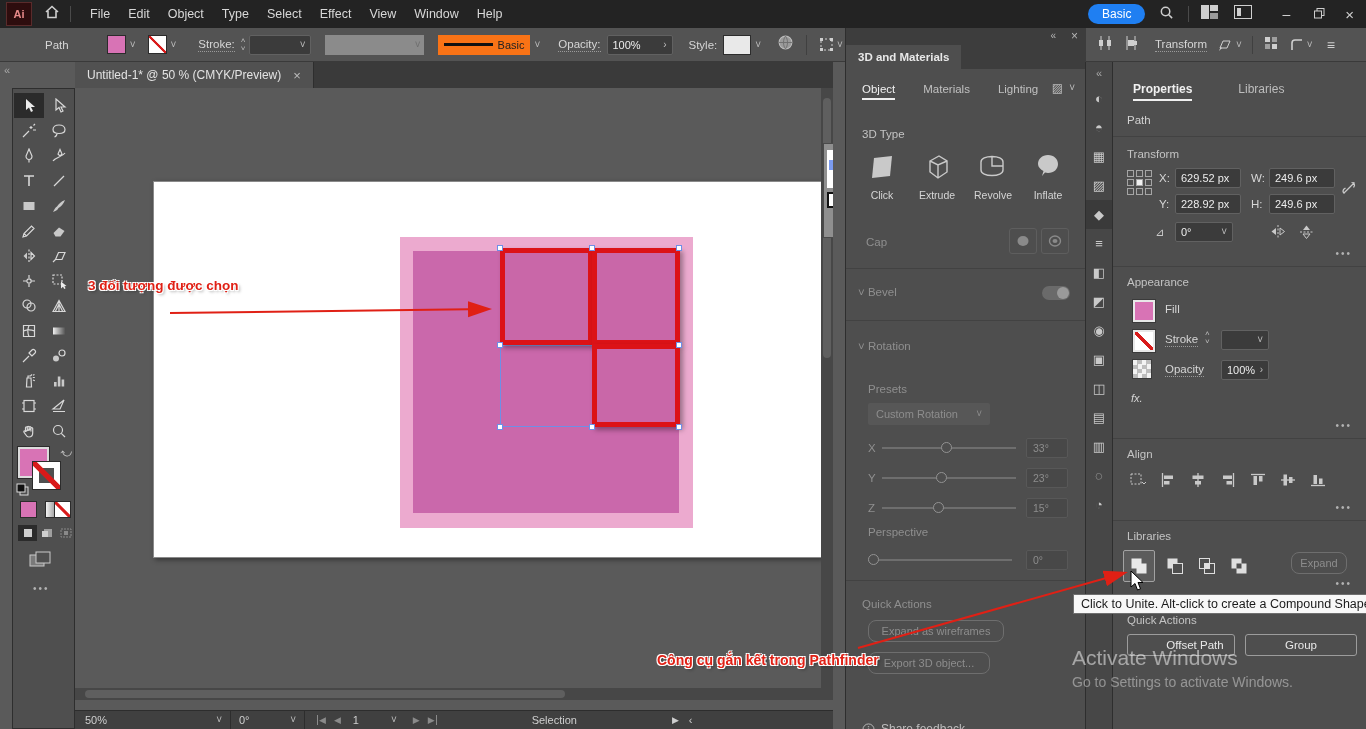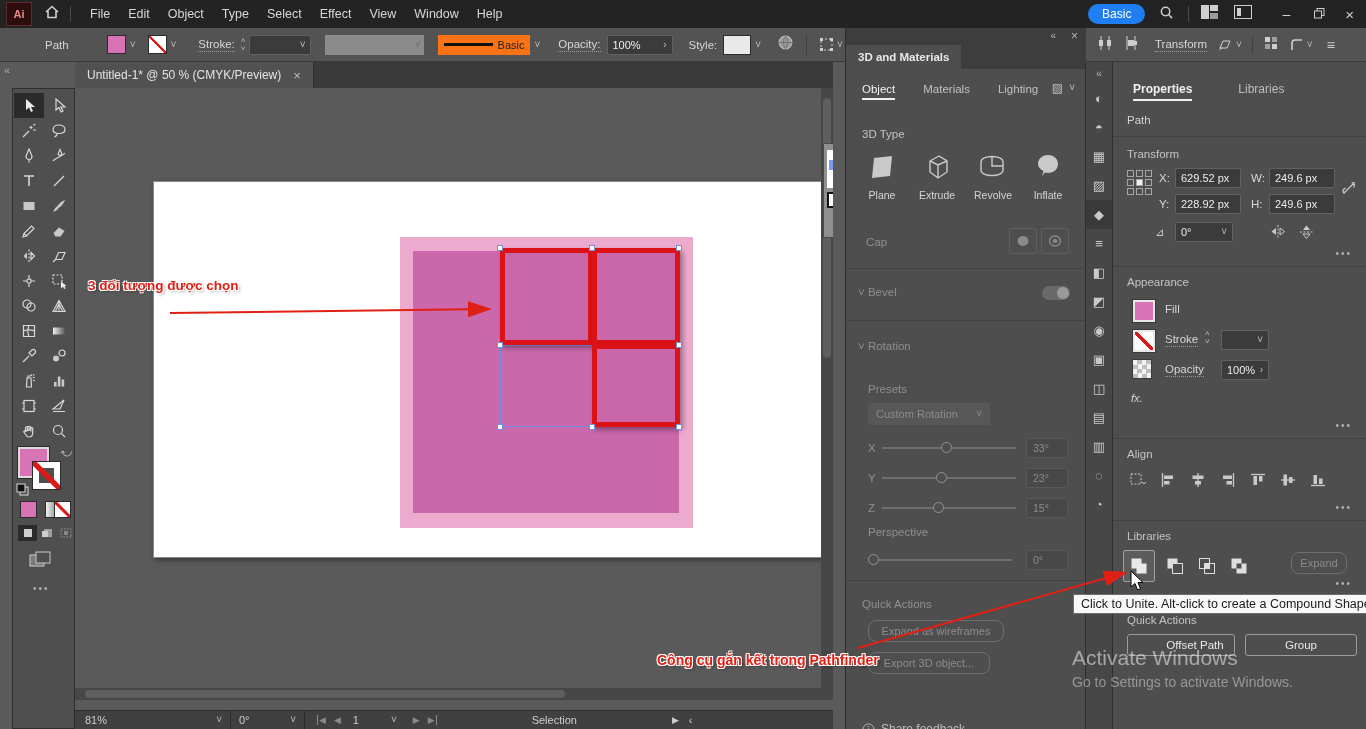--- a/index.html
+++ b/index.html
@@ -420,21 +420,21 @@
     <div style="position:absolute;left:3px;top:48px;width:13px;height:16px;background:#fff;border:2px solid #111;box-sizing:border-box;"></div>
   </div>
 
   <div class="abs" style="left:0;top:600px;width:758px;height:12px;background:#474747;">
     <div style="position:absolute;left:10px;top:2px;width:480px;height:8px;background:#5f5f5f;border-radius:4px;"></div>
   </div>
 </div>
 
 <div class="abs" style="left:75px;top:710px;width:758px;height:19px;background:#404040;border-top:1px solid #2d2d2d;display:flex;align-items:center;box-sizing:border-box;color:#cfcfcf;font-size:11px;">
   <div class="row" style="width:145px;padding-left:10px;border-right:1px solid #2d2d2d;height:100%;align-items:center;">
-    <span>81%</span>
+    <span>50%</span>
     <span class="chev" style="margin-left:auto;margin-right:8px;">˅</span>
   </div>
   <div class="row" style="width:65px;padding-left:8px;border-right:1px solid #2d2d2d;height:100%;align-items:center;">
     <span>0°</span>
     <span class="chev" style="margin-left:auto;margin-right:8px;">˅</span>
   </div>
   <span style="color:#8a8a8a;font-size:9px;margin-left:12px;border-left:1px solid #8a8a8a;padding-left:1px;">◀</span>
   <span style="color:#8a8a8a;font-size:9px;margin-left:8px;">◀</span>
   <span style="margin-left:12px;">1</span>
   <span class="chev" style="margin-left:32px;">˅</span>
@@ -464,21 +464,21 @@
   <div class="row" style="position:absolute;right:10px;top:53px;">
     <span style="color:#bdbdbd;font-size:12px;">▨</span>
     <span class="chev" style="margin-left:6px;">˅</span>
   </div>
   <span class="seclbl" style="position:absolute;left:16px;top:100px;">3D Type</span>
 
   <div class="abs" style="left:14px;top:124px;width:44px;text-align:center;">
     <svg width="30" height="30" viewBox="0 0 30 30">
         <path d="M7 6 L25 4 L23 24 L5 26 Z" fill="#c9c9c9"></path>
       </svg>
-    <div style="color:#d5d5d5;font-size:10.5px;margin-top:3px;">Plane</div>
+    <div style="color:#d5d5d5;font-size:10.5px;margin-top:3px;">Click</div>
   </div>
   <div class="abs" style="left:66px;top:124px;width:50px;text-align:center;">
     <svg width="30" height="30" viewBox="0 0 30 30">
         <path d="M8 9 L17 4 L25 9 L25 20 L16 26 L8 20 Z M8 9 L16 13 L25 9 M16 13 V26" stroke="#c9c9c9" fill="none" stroke-width="1.4"></path>
       </svg>
     <div style="color:#d5d5d5;font-size:10.5px;margin-top:3px;">Extrude</div>
   </div>
   <div class="abs" style="left:122px;top:124px;width:50px;text-align:center;">
     <svg width="32" height="30" viewBox="0 0 32 30">
         <path d="M4 10 C4 6.5 9 4.5 15 4.5 C21 4.5 26 6.5 26 10 L26 18 C26 21.5 21 23.5 15 23.5 C9 23.5 4 21.5 4 18 Z M15 4.5 L15 14 L26 14" stroke="#c9c9c9" fill="none" stroke-width="1.4"></path>

